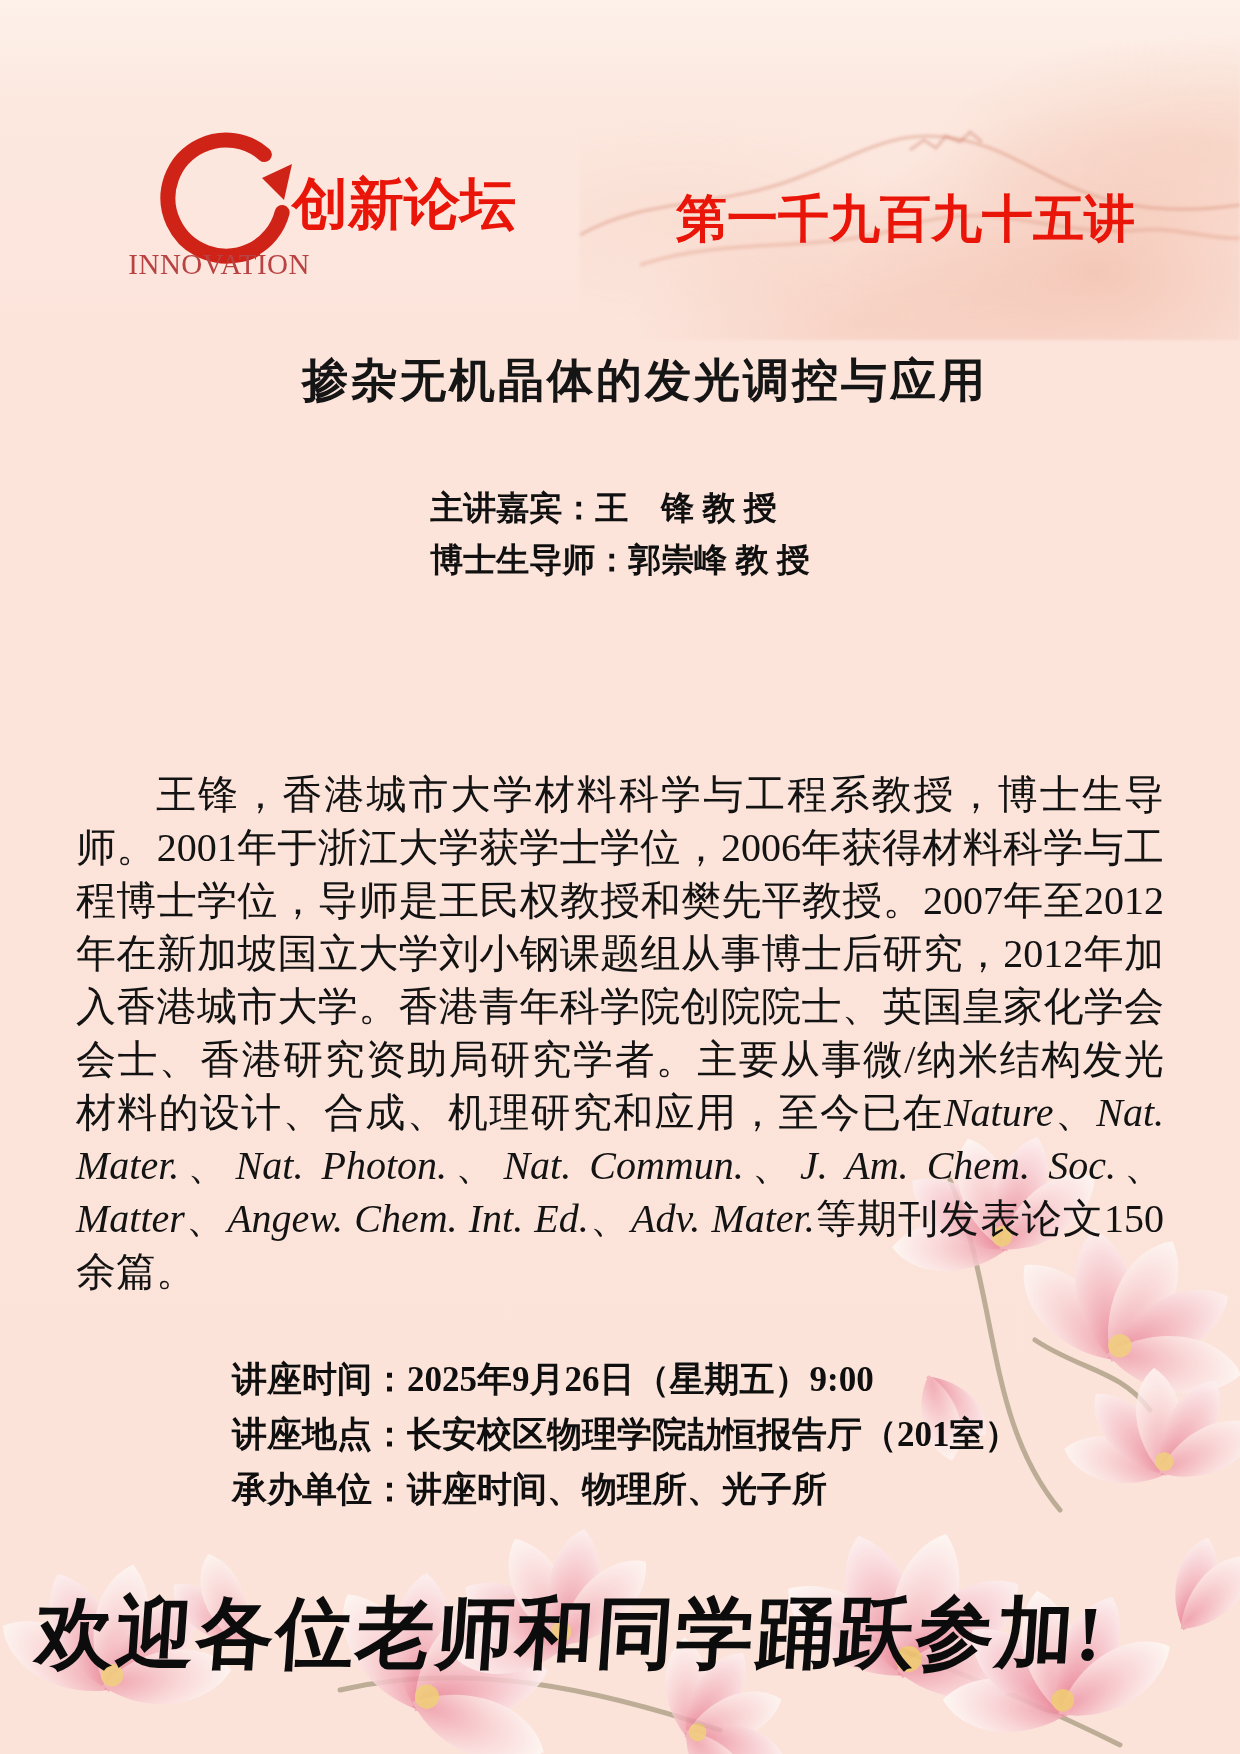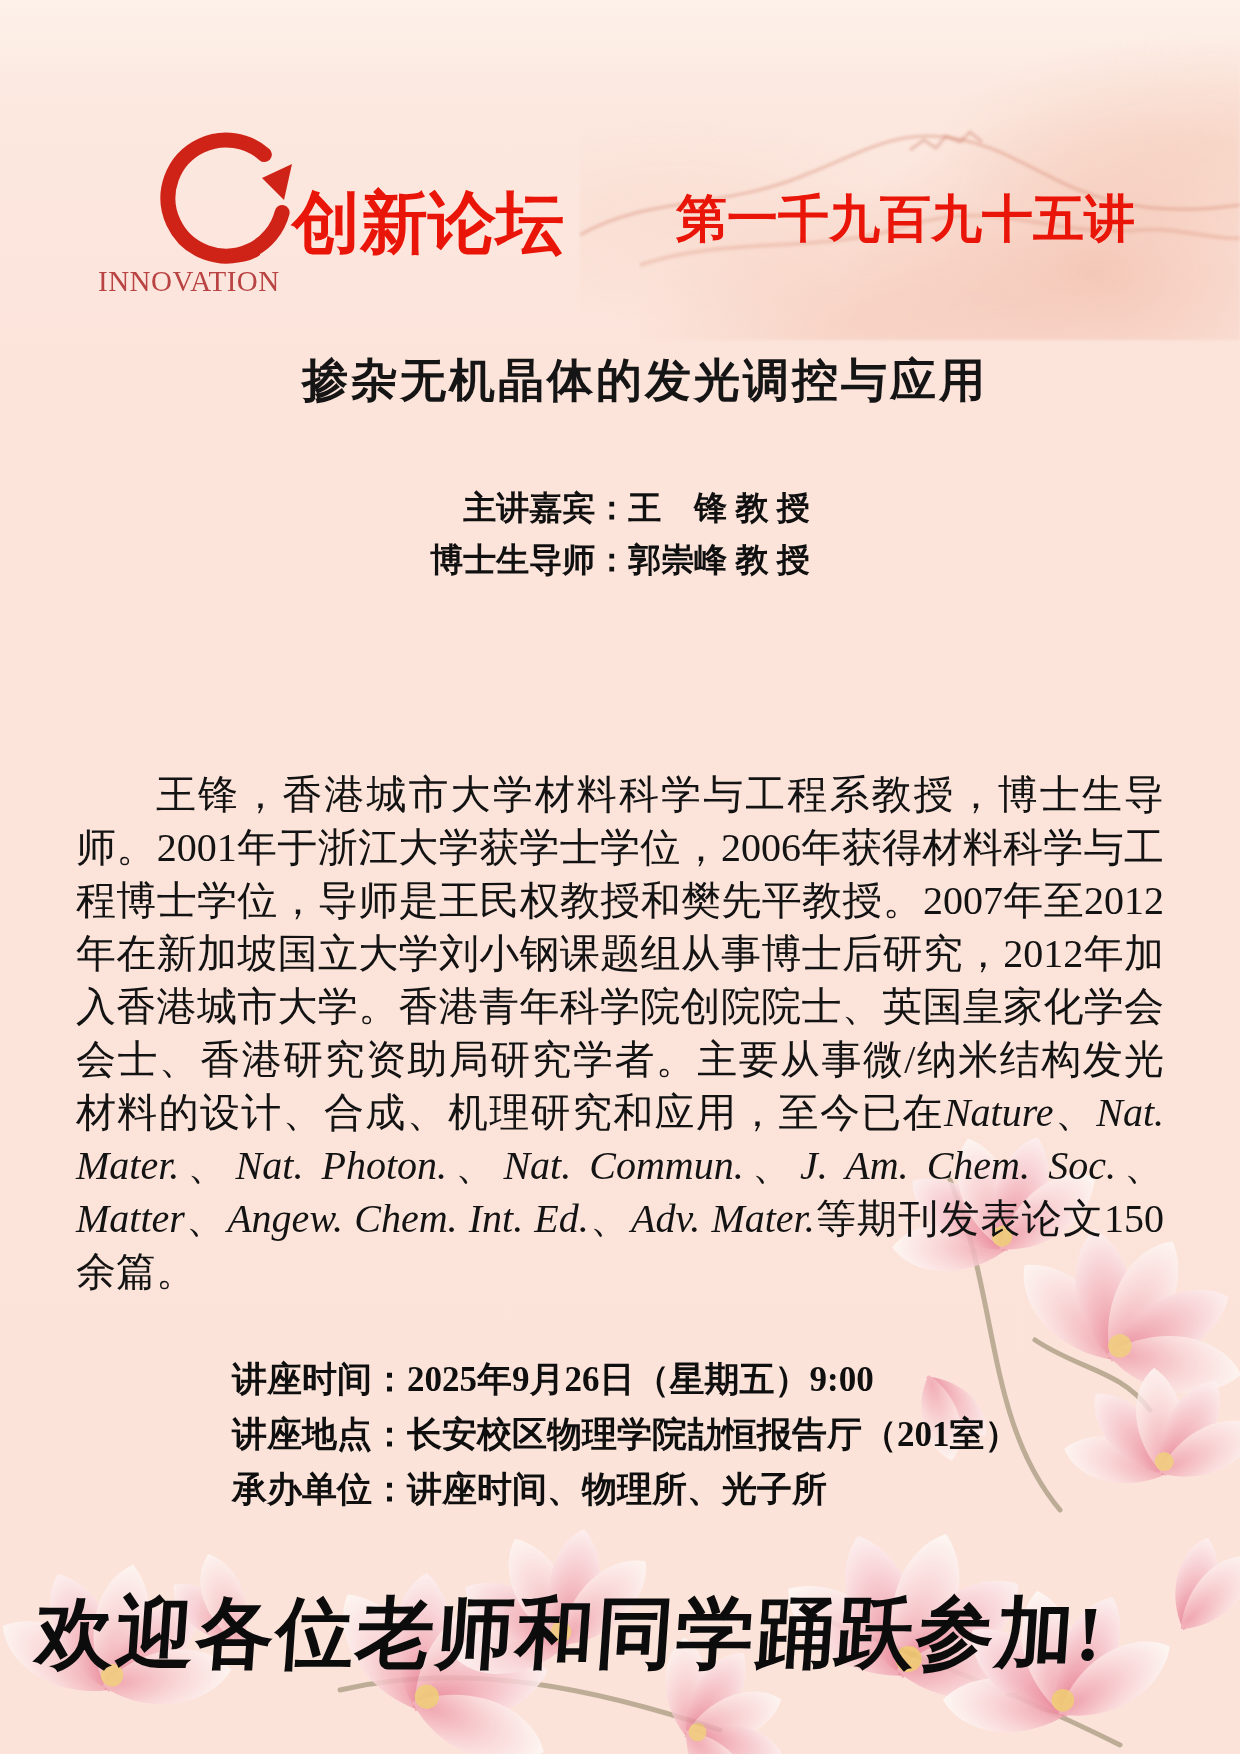--- a/index.html
+++ b/index.html
@@ -15,42 +15,42 @@
       radial-gradient(55% 70% at 78% 80%, rgba(235,164,139,.45), rgba(235,164,139,0) 70%),
       radial-gradient(45% 55% at 42% 95%, rgba(240,184,162,.40), rgba(240,184,162,0) 75%),
       radial-gradient(60% 45% at 96% 42%, rgba(243,196,176,.45), rgba(243,196,176,0) 70%),
       radial-gradient(50% 40% at 15% 65%, rgba(246,208,192,.35), rgba(246,208,192,0) 75%);
     filter:blur(1.5px);
   }
   .mountains svg{width:100%;height:100%;}
   
   .logo{position:absolute;left:126px;top:116px;width:204px;height:168px;}
   .innovation{
-    position:absolute;left:98px;top:265px;width:212px;text-align:left;
+    position:absolute;left:98px;top:248px;width:212px;text-align:right;
     font-size:29px;letter-spacing:.5px;color:#b94242;font-weight:400;
   }
   
   .forum-title{
-    position:absolute;left:292px;top:181px;line-height:82px;font-size:68px;
+    position:absolute;left:292px;top:163px;line-height:82px;font-size:56px;
     font-weight:900;color:#ea1509;font-family:"Liberation Sans","DejaVu Sans",sans-serif;
   }
   .lecture-no{
     position:absolute;left:650px;top:193px;line-height:52px;font-size:51px;
     font-weight:700;color:#ea1509;font-family:"Liberation Sans","DejaVu Sans",sans-serif;margin-left:26px;
   }
   
   .title{
     position:absolute;left:0;top:350px;width:100%;text-align:center;
     font-size:46px;font-weight:bold;letter-spacing:3px;color:#151515;
     font-family:"Liberation Sans","DejaVu Sans",sans-serif;
     padding-left:25px;
   }
   
   .speakers{position:absolute;left:0;top:482px;width:100%;text-align:center;}
-  .speakers .inner{display:inline-block;text-align:right;}
+  .speakers .inner{display:inline-block;text-align:left;}
   .speaker-line{font-size:33px;font-weight:bold;color:#101010;line-height:52px;}
   
   .bio{
     position:absolute;left:76px;top:728px;width:1088px;
     font-size:40px;line-height:53px;text-align:justify;text-indent:80px;color:#131313;
   }
   .journal-italic{font-style:italic;font-family:"Liberation Serif","DejaVu Serif",serif;}
   
   .details{position:absolute;left:224px;top:1352px;margin-left:8px;}
   .detail-row{height:55px;line-height:55px;font-size:35px;font-weight:bold;color:#0f0f0f;}

